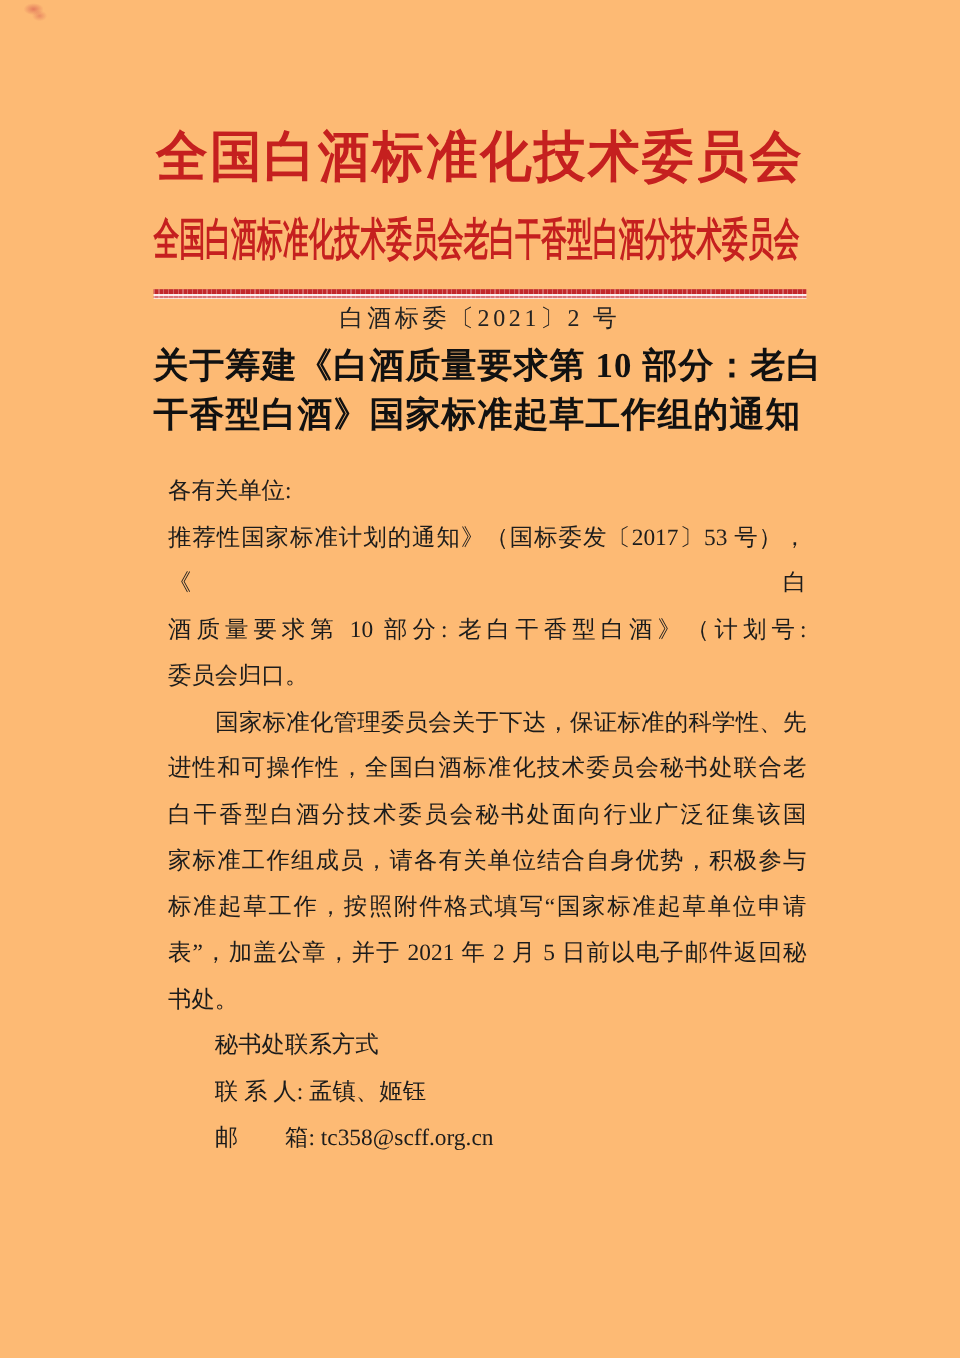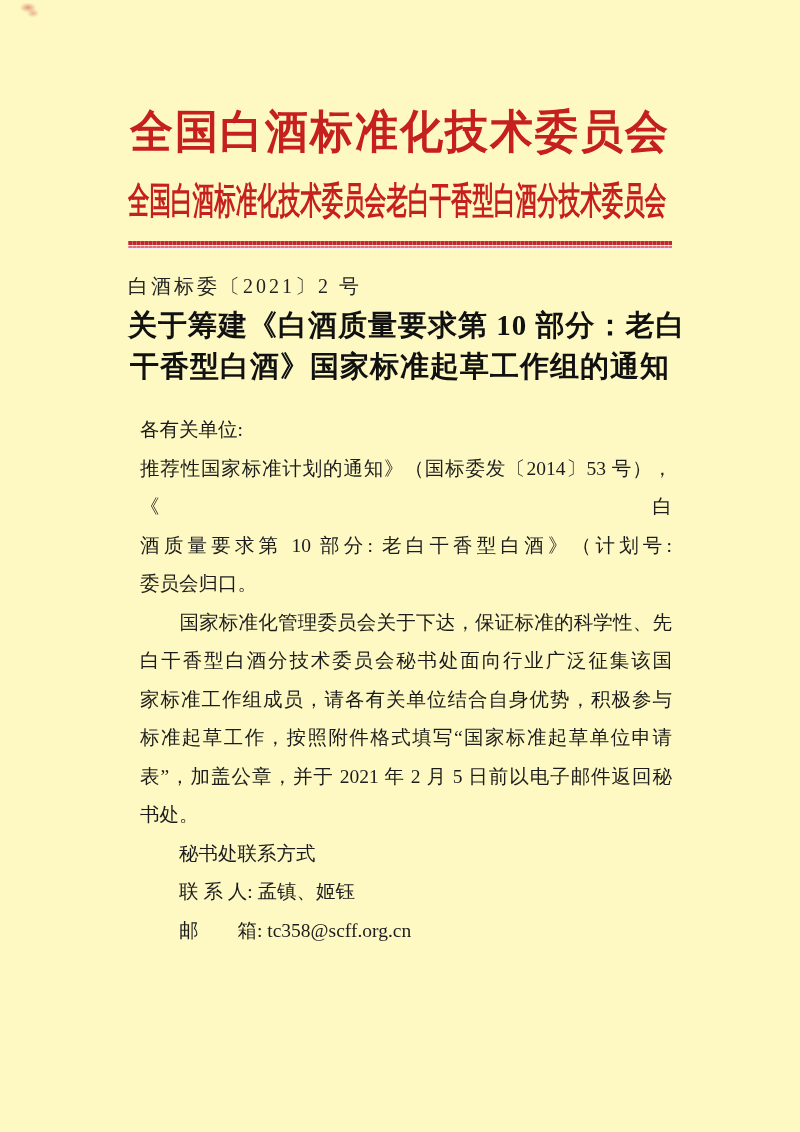--- a/index.html
+++ b/index.html
@@ -2,21 +2,21 @@
 <html><head>
 <meta charset="utf-8">
 <style>
   * { margin: 0; padding: 0; box-sizing: border-box; }
   html, body { background: #9a9a9a; }
   .page {
     position: relative;
     width: 800px;
     height: 1132px;
     margin: 0 auto;
-    background: #fef9c3;
+    background: #fdba74;
     overflow: hidden;
     font-family: "Liberation Serif", "DejaVu Serif", serif;
     color: #1d1d1d;
   }
   .content { padding: 0 128px; width: 800px; }
 
   
   .scan-mark {
     position: absolute; left: 20px; top: 2px;
     width: 20px; height: 16px;
@@ -52,36 +52,35 @@
     margin-top: 19px;
     height: 8px;
     width: 544px;
     background:
       repeating-linear-gradient(90deg, rgba(255,255,255,0.28) 0 1px, rgba(255,255,255,0) 1px 4px),
       linear-gradient(to bottom, #c2282b 0 4px, #fbecec 4px 5.5px, #dd7577 5.5px 7px, #fbecec 7px 8px);
   }
 
   
   .doc-number {
-    margin-top: 24px;
+    margin-top: 4px;
     line-height: 26px;
     font-size: 20px;
     letter-spacing: 3px;
-    text-align: left;
+    text-align: center;
     color: #222;
   }
 
   
   .title {
     margin-top: 6px;
     font-size: 29px;
     font-weight: bold;
     line-height: 41px;
     letter-spacing: 1px;
-    text-align: center;
     color: #111;
     white-space: pre;
   }
 
   
   .body-block { margin-top: 24px; font-size: 19.5px; color: #1c1c1c; }
   .body-block .line { line-height: 38.5px; white-space: pre; margin-left: 12px; }
   .para .line:not(:last-child) {
     text-align: justify;
     text-align-last: justify;
@@ -105,26 +104,27 @@
     </header>
 
     <div class="doc-number">白酒标委〔2021〕2 号</div>
 
     <h1 class="title">关于筹建《白酒质量要求第 10 部分：老白
 干香型白酒》国家标准起草工作组的通知</h1>
 
     <div class="body-block">
       <div class="line">各有关单位:</div>
       <div class="para">
-          <div class="line">推荐性国家标准计划的通知》（国标委发〔2014〕53 号），《白</div>
+          <div class="line">推荐性国家标准计划的通知》（国标委发〔2017〕53 号），《白</div>
           <div class="line">酒质量要求第 10 部分: 老白干香型白酒》（计划号:</div>
           <div class="line">委员会归口。</div>
         </div>
       <div class="para">
           <div class="line">　　国家标准化管理委员会关于下达，保证标准的科学性、先</div>
+          <div class="line">进性和可操作性，全国白酒标准化技术委员会秘书处联合老</div>
           <div class="line">白干香型白酒分技术委员会秘书处面向行业广泛征集该国</div>
           <div class="line">家标准工作组成员，请各有关单位结合自身优势，积极参与</div>
           <div class="line">标准起草工作，按照附件格式填写“国家标准起草单位申请</div>
           <div class="line">表”，加盖公章，并于 2021 年 2 月 5 日前以电子邮件返回秘</div>
           <div class="line">书处。</div>
         </div>
       <div class="contact-block">
           <div class="line">　　秘书处联系方式</div>
           <div class="line">　　联 系 人: 孟镇、姬钰</div>
           <div class="line">　　邮　　箱: tc358@scff.org.cn</div>

